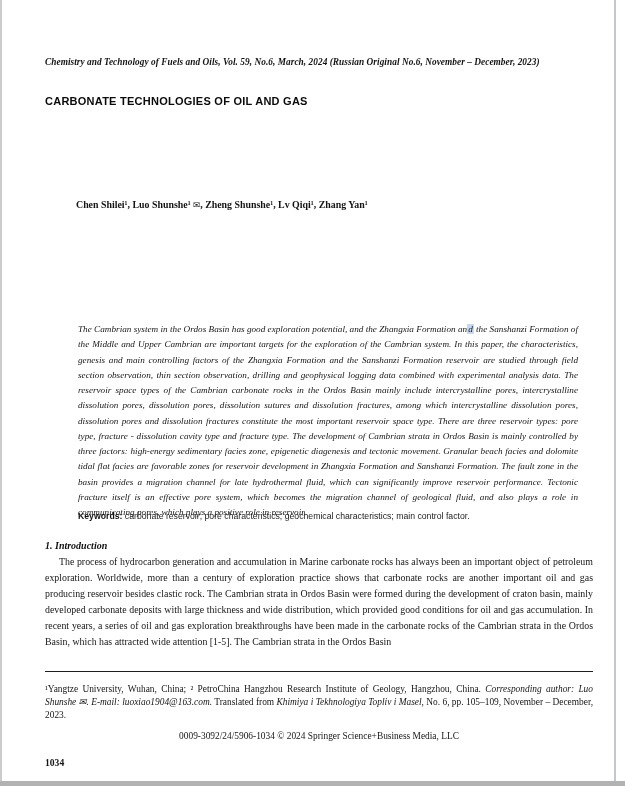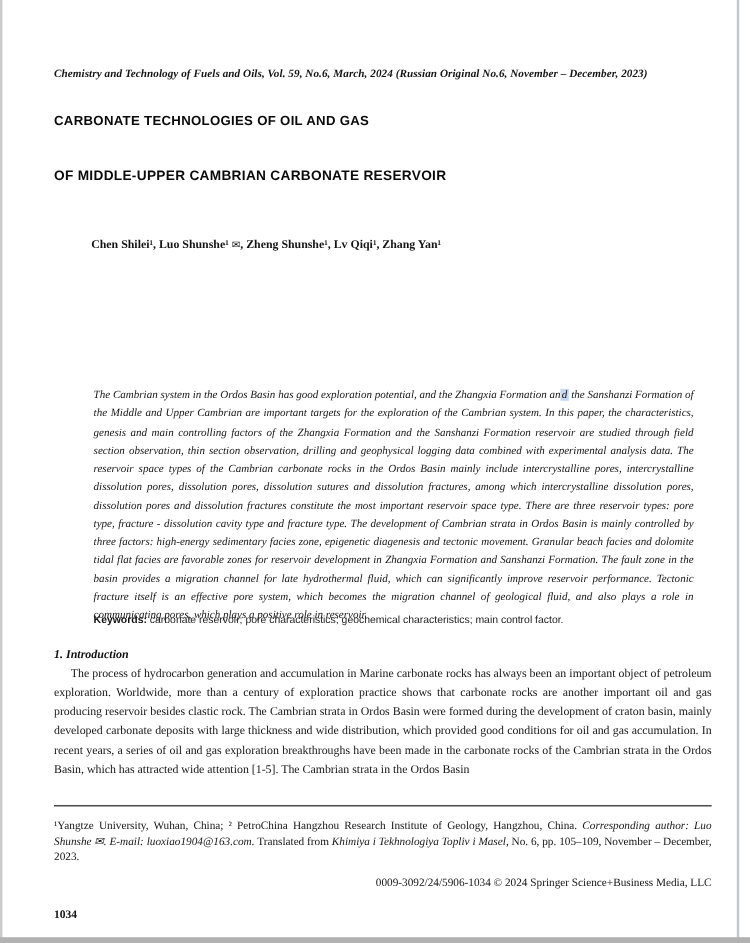--- a/index.html
+++ b/index.html
@@ -61,40 +61,39 @@
     background: #1f1f1f;
   }
   .footnote {
     position: absolute; left: 45px; top: 683px; width: 548px;
     font-size: 9.4px; text-align: justify; line-height: 13.2px; color: #161616;
   }
   .footnote .it { font-style: italic; }
 
   .copyright-line {
     position: absolute; left: 45px; top: 731px; width: 548px;
-    text-align: right; font-size: 9.4px; color: #161616;
+    text-align: center; font-size: 9.4px; color: #161616;
   }
   .page-number {
     position: absolute; left: 45px; top: 757px;
     font-size: 9.6px; font-weight: bold; color: #141414;
   }
 </style>
 </head>
 <body>
 
 <div class="edge-left"></div>
 <div class="edge-right"></div>
 <div class="bottom-strip"></div>
 
 <div class="journal-line">Chemistry and Technology  of Fuels and Oils, Vol. 59, No.6,  March, 2024 (Russian Original  No.6, November – December, 2023)</div>
 
 <div class="section-header">CARBONATE TECHNOLOGIES OF OIL AND GAS</div>
 
 <div class="article-title">
-  <div>OF MIDDLE-UPPER CAMBRIAN CARBONATE RESERVOIR</div>
 </div>
 
 <div class="authors-line"><span>Chen Shilei¹, Luo Shunshe¹ </span><span class="envelope">✉</span><span>, Zheng Shunshe¹, Lv Qiqi¹, Zhang Yan¹</span></div>
 
 <div class="abstract"><span>The Cambrian system in the Ordos Basin has good exploration potential, and the Zhangxia Formation an</span><span class="selection">d</span><span> the Sanshanzi Formation of the Middle and Upper Cambrian are important targets for the exploration of the Cambrian system. In this paper, the characteristics, genesis and main controlling factors of the Zhangxia Formation and the Sanshanzi Formation reservoir are studied through field section observation, thin section observation, drilling and geophysical logging data combined with experimental analysis data. The reservoir space types of the Cambrian carbonate rocks in the Ordos Basin mainly include intercrystalline pores, intercrystalline dissolution pores, dissolution pores, dissolution sutures and dissolution fractures, among which intercrystalline dissolution pores, dissolution pores and dissolution fractures constitute the most important reservoir space type. There are three reservoir types: pore type, fracture - dissolution cavity type and fracture type. The development of Cambrian strata in Ordos Basin is mainly controlled by three factors: high-energy sedimentary facies zone, epigenetic diagenesis and tectonic movement. Granular beach facies and dolomite tidal flat facies are favorable zones for reservoir development in Zhangxia Formation and Sanshanzi Formation. The fault zone in the basin provides a migration channel for late hydrothermal fluid, which can significantly improve reservoir performance. Tectonic fracture itself is an effective pore system, which becomes the migration channel of geological fluid, and also plays a role in communicating pores, which plays a positive role in reservoir.</span></div>
 
 <div class="keywords-line"><b>Keywords:</b><span> carbonate reservoir; pore characteristics; geochemical characteristics; main control factor.</span></div>
 
 <div class="intro-heading">1. Introduction</div>
 

